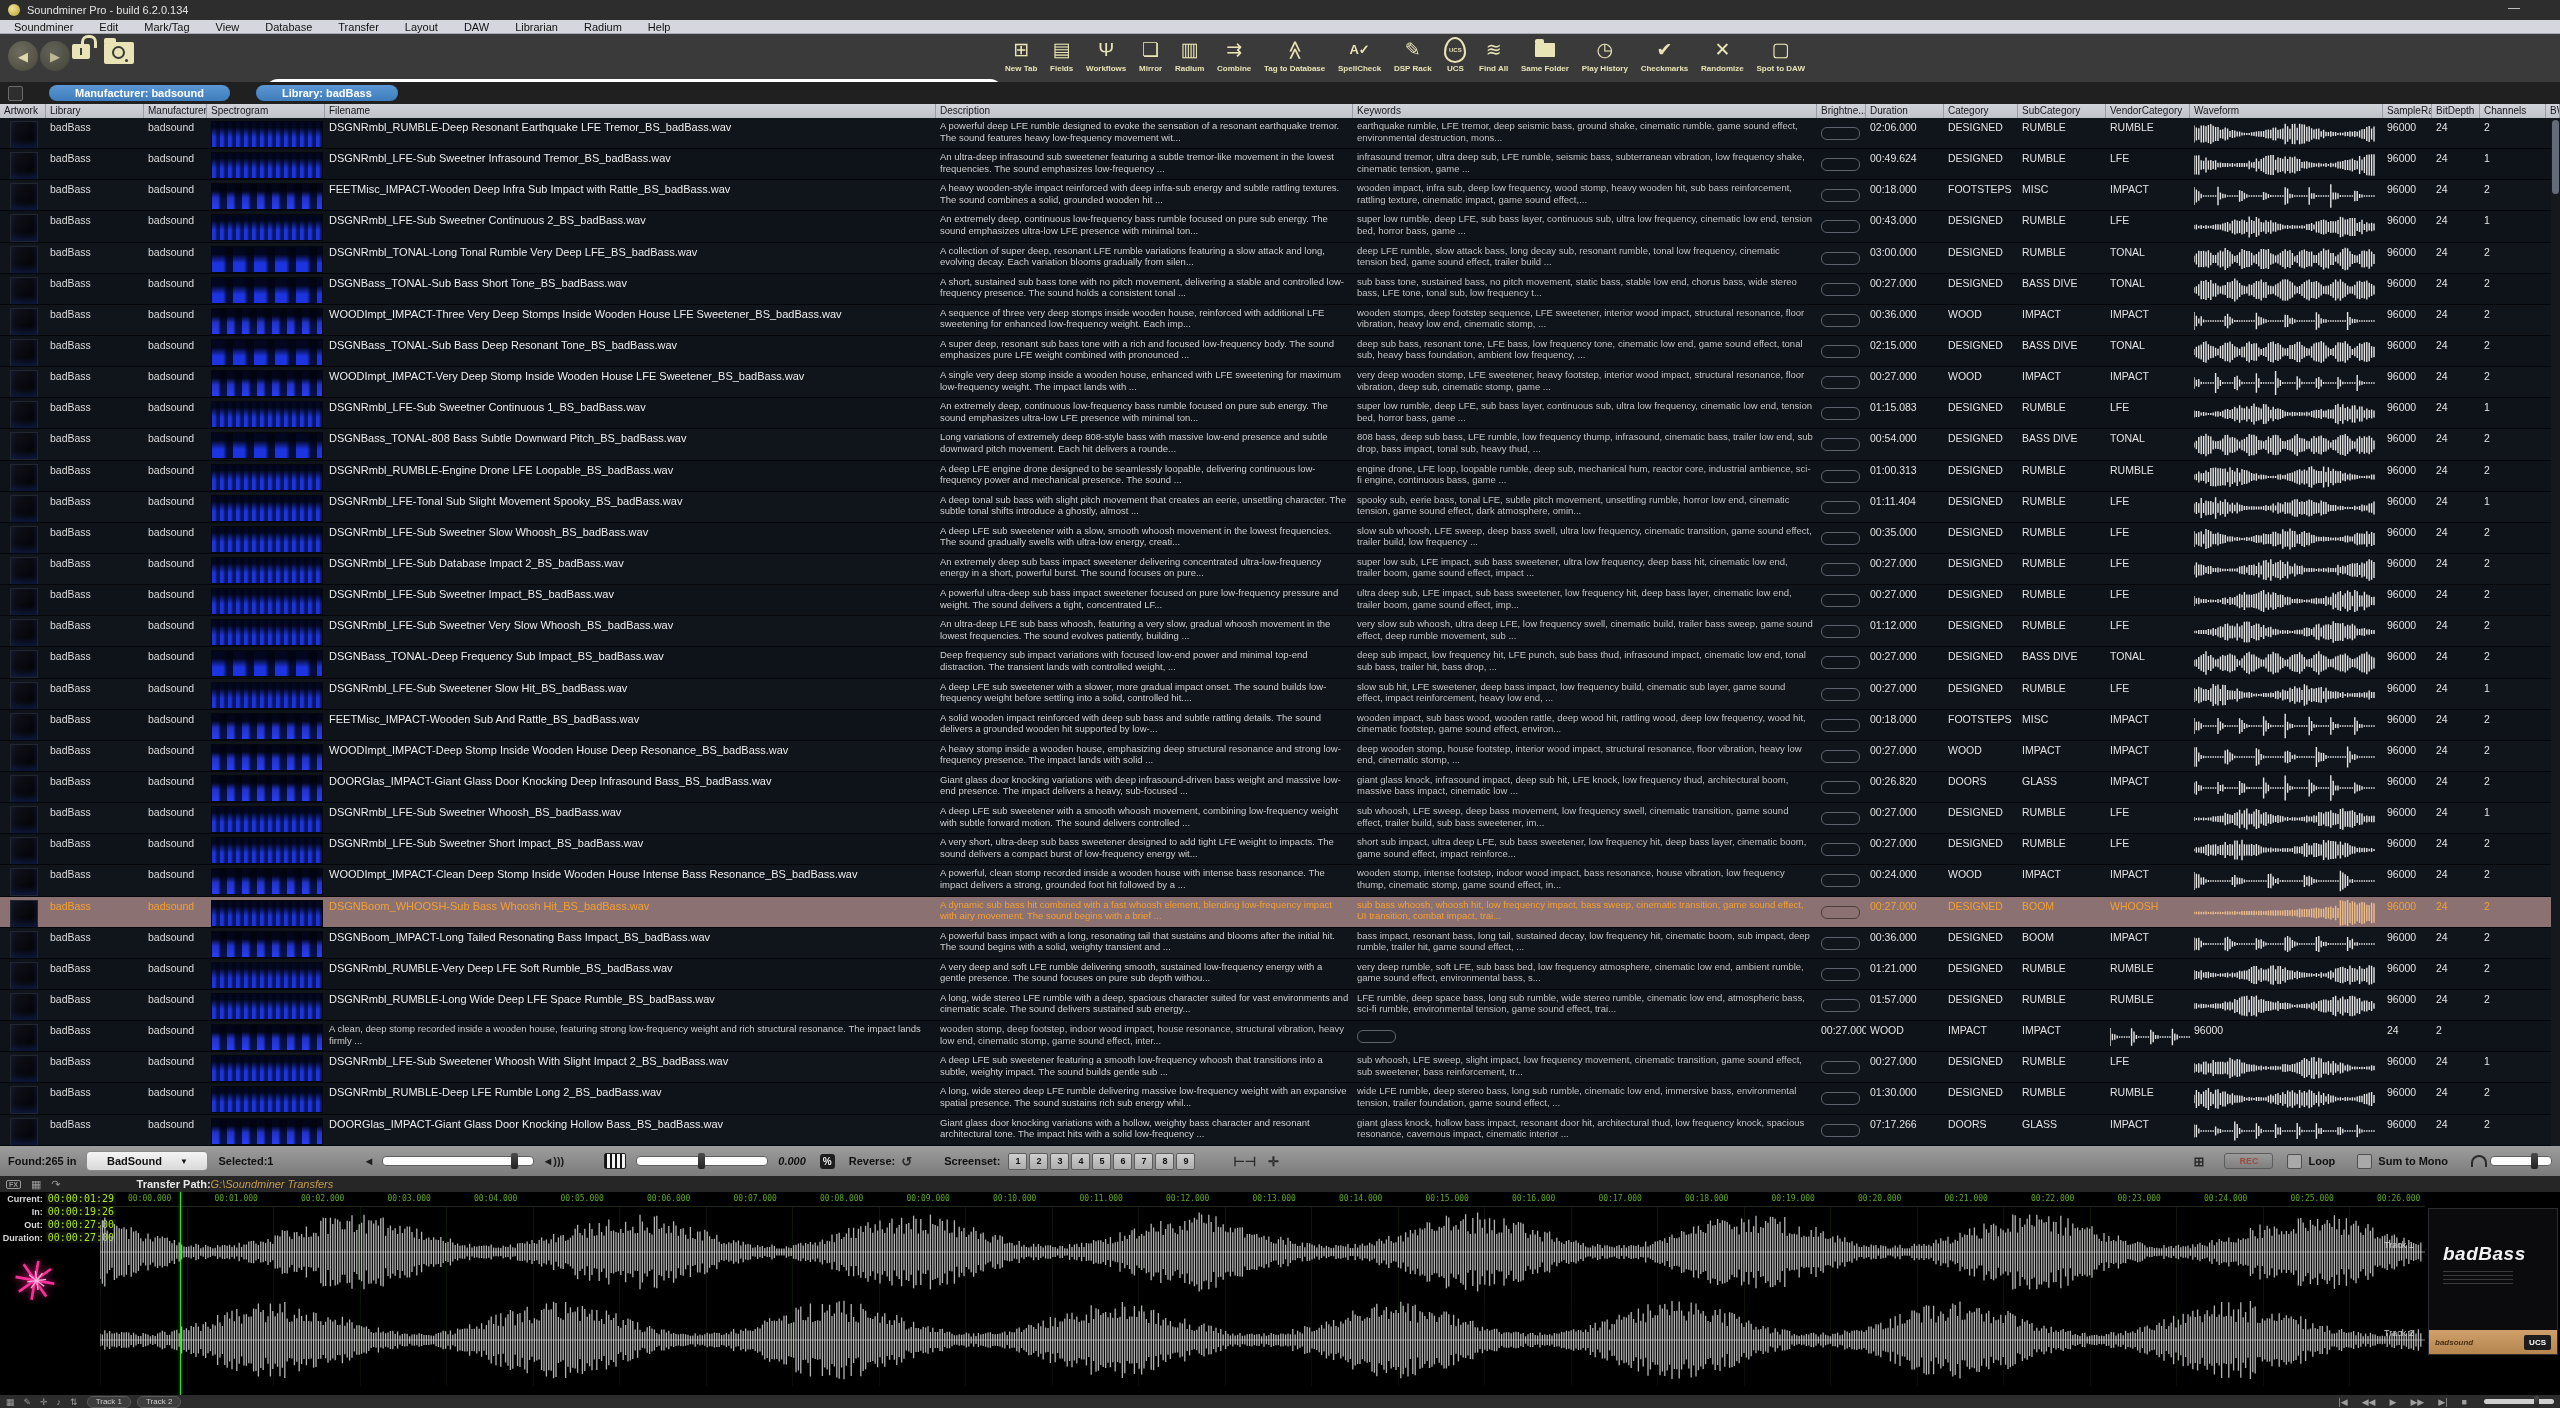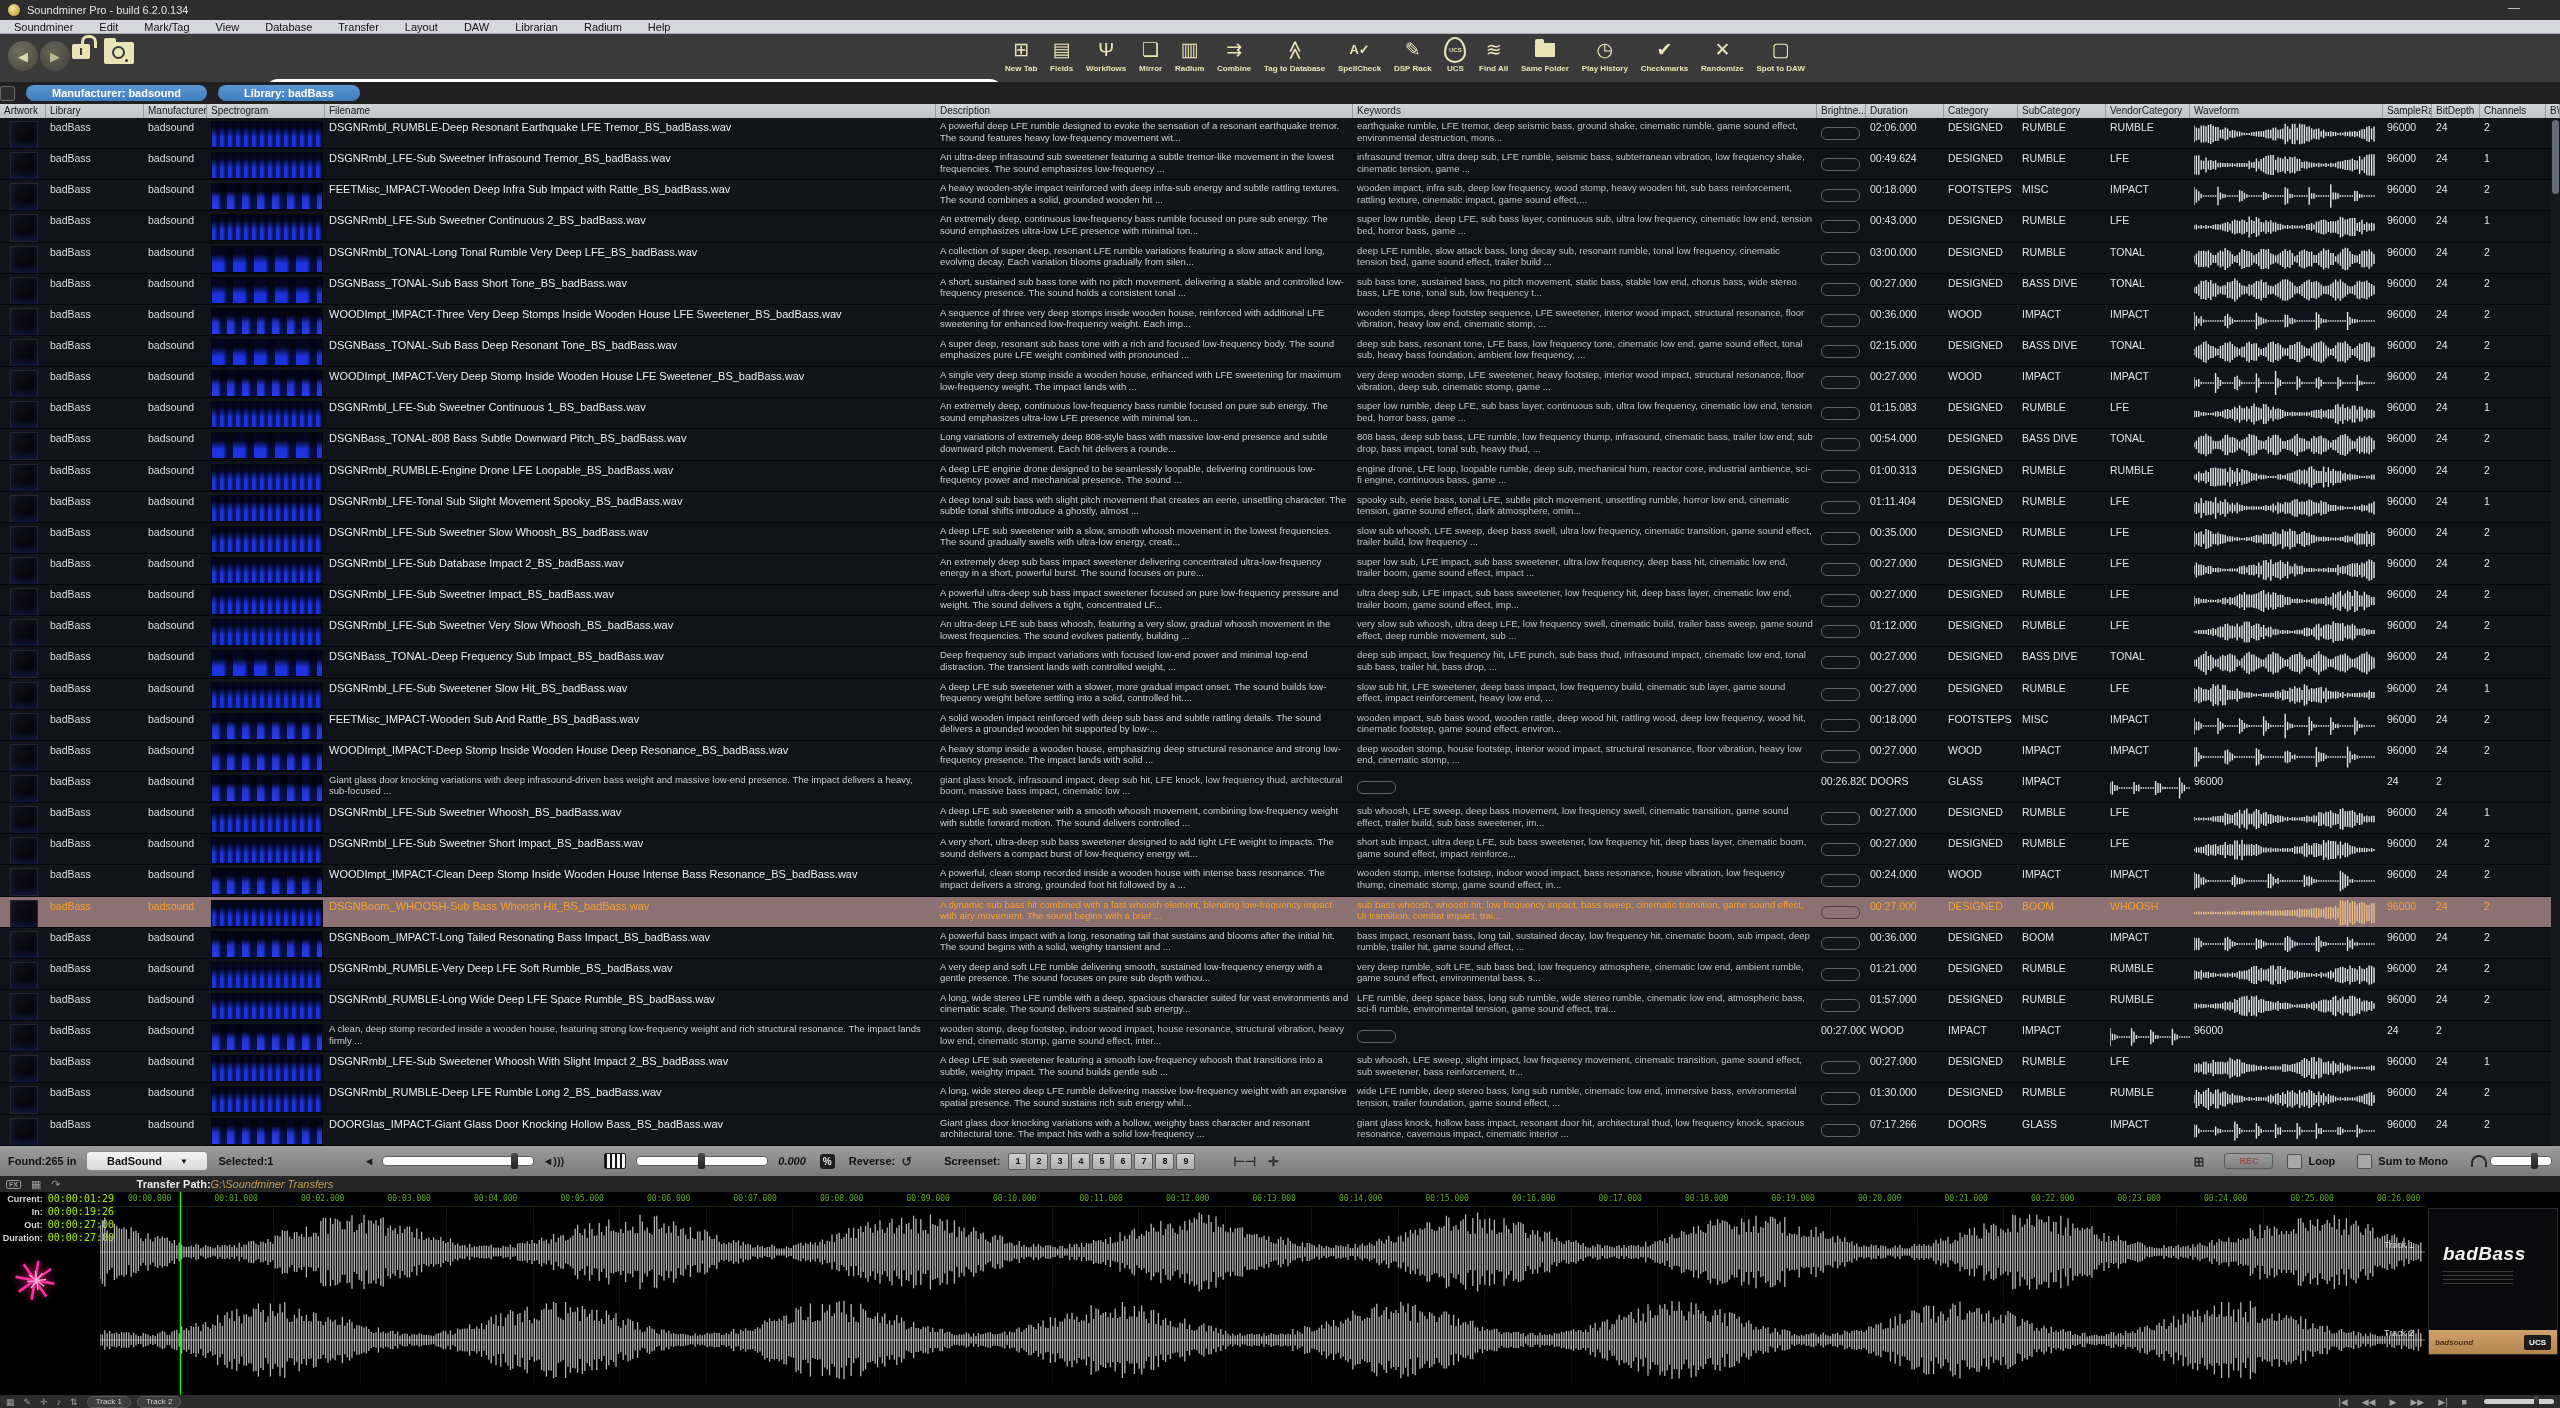--- a/index.html
+++ b/index.html
@@ -37,21 +37,21 @@
   .tool{display:flex;flex-direction:column;align-items:center;justify-content:flex-start;color:#e9e4b5;cursor:default;}
   .tool .ic{height:26px;display:flex;align-items:center;justify-content:center;font-size:19px;line-height:26px;}
   .tool .lb{font-size:8px;font-weight:bold;white-space:nowrap;margin-top:1px;}
   .ic.rot{transform:rotate(-90deg);}
   .ic .ucsbadge{width:18px;height:22px;border:2px solid #e9e4b5;border-radius:50%/60% 60% 40% 40%;
     display:flex;align-items:center;justify-content:center;font-size:6px;font-weight:bold;}
   .ic .folder2{width:20px;height:14px;background:#e9e4b5;border-radius:1px;position:relative;}
   .ic .folder2:before{content:"";position:absolute;left:0;top:-4px;width:9px;height:4px;background:#e9e4b5;border-radius:2px 2px 0 0;}
   .ic.ac{font-size:13px;font-weight:bold;}
   
-  .filterbar{position:absolute;left:0;top:82px;width:2560px;height:22px;background:#202020;display:flex;align-items:center;gap:11px;box-sizing:border-box;}
+  .filterbar{position:absolute;left:0;top:82px;width:2560px;height:22px;background:#202020;display:flex;align-items:center;gap:26px;padding-left:8px;box-sizing:border-box;}
   .fcheck{width:13px;height:13px;background:#2e2e2e;border:1px solid #6a6a6a;border-radius:2px;}
   .pill{background:linear-gradient(180deg,#5a97d4,#3f7cbb);color:#fff;font-size:11px;font-weight:bold;
     padding:2px 26px;border-radius:10px;white-space:nowrap;}
   
   .gridwrap{position:absolute;left:0;top:104px;width:2560px;}
   .ghead{display:grid;grid-template-columns:46px 98px 63px 118px 611px 417px 464px 49px 78px 74px 88px 84px 193px 49px 48px 66px 14px;
     height:14px;background:linear-gradient(180deg,#d2d4da,#bfc2c9);border-bottom:1px solid #7e828c;}
   .ghead div{font-size:10px;color:#16181d;padding:1px 0 0 4px;border-right:1px solid #989ca6;overflow:hidden;white-space:nowrap;}
   .gbody{position:absolute;left:0;top:14px;width:2560px;height:1028px;overflow:hidden;background:#0d1117;}
   .row{display:grid;grid-template-columns:46px 98px 63px 118px 611px 417px 464px 49px 78px 74px 88px 84px 193px 49px 48px 66px 14px;
@@ -887,20 +887,21 @@
         </div>
         <div class="row">
           <div class="cell ">
             <div class="thumb"></div>
           </div>
           <div class="cell c-lib">badBass</div>
           <div class="cell c-man">badsound</div>
           <div class="cell ">
             <div class="spec spec-a"></div>
           </div>
+          <div class="cell c-fn">DOORGlas_IMPACT-Giant Glass Door Knocking Deep Infrasound Bass_BS_badBass.wav</div>
           <div class="cell c-desc">Giant glass door knocking variations with deep infrasound-driven bass weight and massive low-end presence. The impact delivers a heavy, sub-focused ...</div>
           <div class="cell c-kw">giant glass knock, infrasound impact, deep sub hit, LFE knock, low frequency thud, architectural boom, massive bass impact, cinematic low ...</div>
           <div class="cell ">
             <div class="bcap"></div>
           </div>
           <div class="cell c-sm">00:26.820</div>
           <div class="cell c-sm">DOORS</div>
           <div class="cell c-sm">GLASS</div>
           <div class="cell c-sm">IMPACT</div>
           <div class="cell wavecell">

